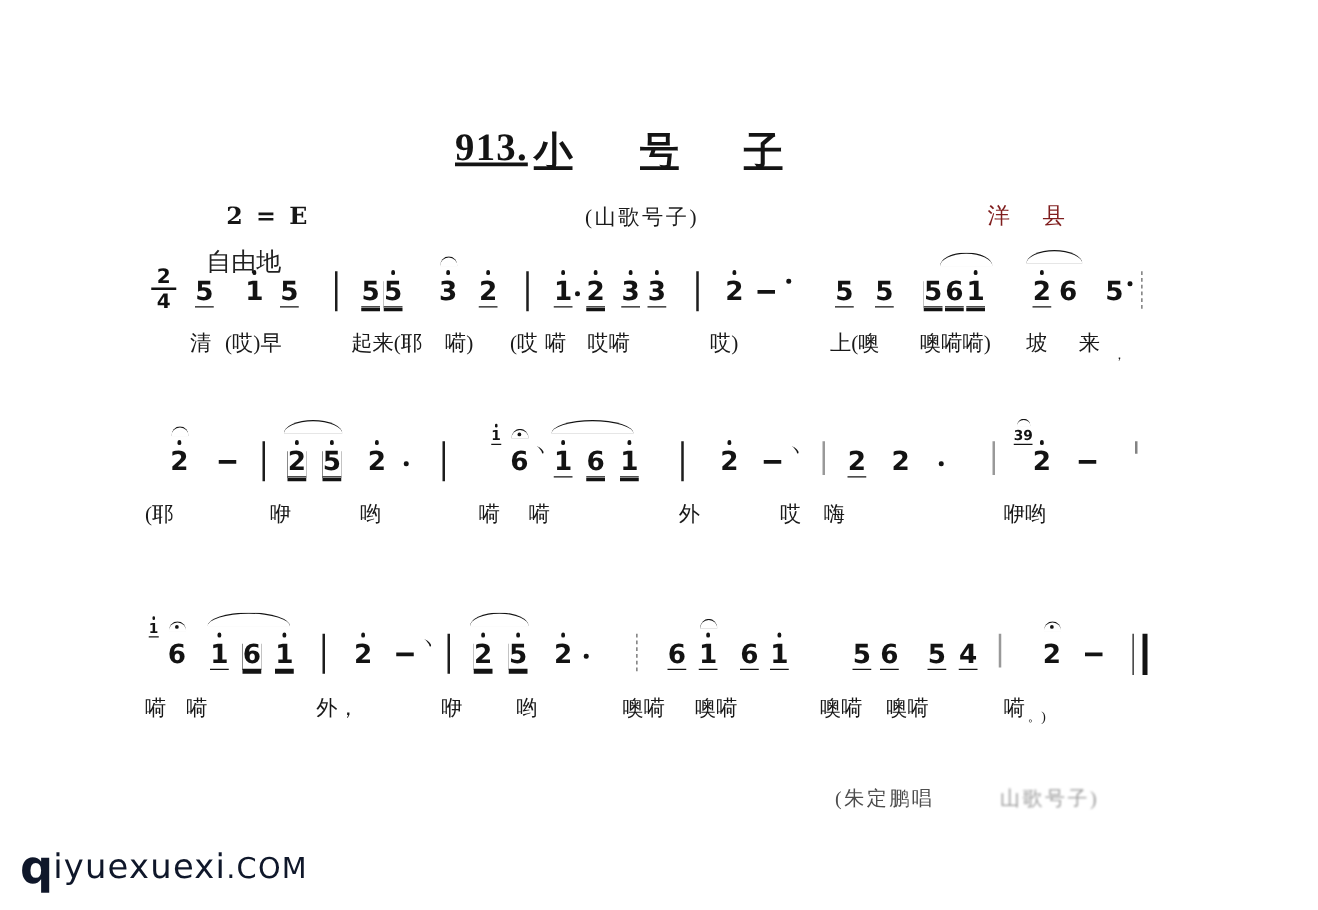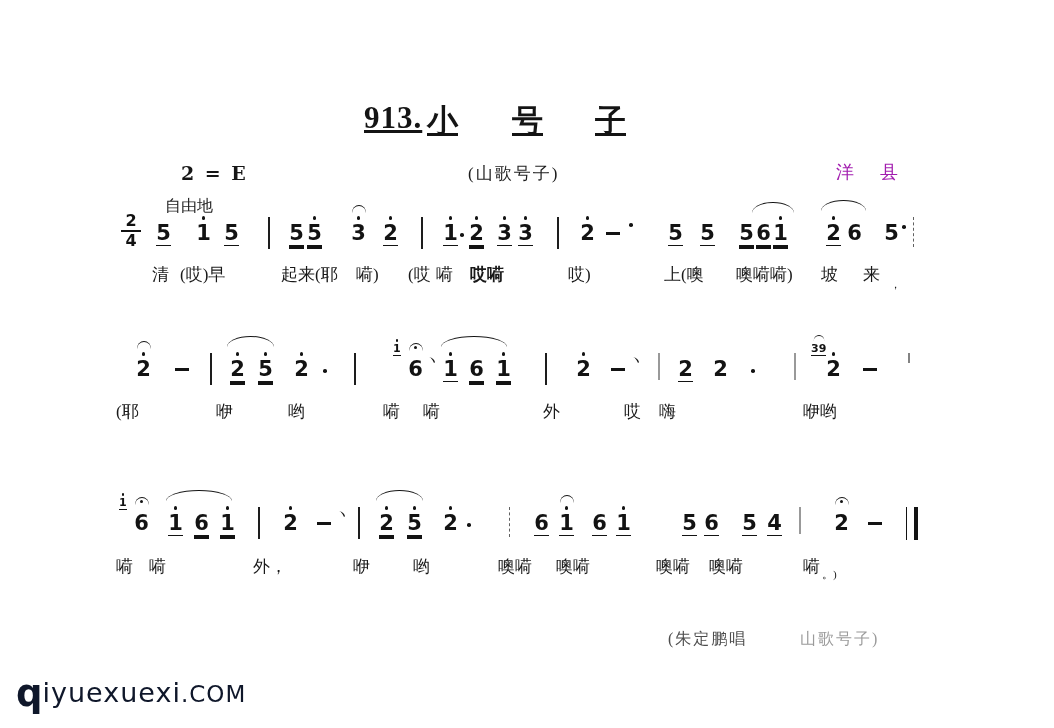--- a/index.html
+++ b/index.html
@@ -10,22 +10,22 @@
     color:#161616;
   }
   
   .title-seg{position:absolute;top:100px;font-weight:bold;font-size:31px;color:#141414;text-decoration:underline;}
   #t-num{left:364px;letter-spacing:1px;}
   #t-c1{left:427px;}
   #t-c2{left:512px;}
   #t-c3{left:595px;}
   .subtitle{position:absolute;left:468px;top:162px;font-size:17px;letter-spacing:2px;color:#1b1b1b;}
   .keysig{position:absolute;left:181px;top:162px;font-size:19px;font-weight:bold;font-family:"DejaVu Serif",serif;letter-spacing:2px;}
-  .tempo{position:absolute;left:165px;top:196px;font-size:16px;color:#222;}
-  .region{position:absolute;left:836px;top:160px;font-size:18px;color:#a21caf;letter-spacing:26px;filter:blur(.4px);white-space:nowrap;}
+  .tempo{position:absolute;left:165px;top:196px;font-size:20px;color:#222;}
+  .region{position:absolute;left:790px;top:160px;font-size:18px;color:#7f1d1d;letter-spacing:26px;filter:blur(.4px);white-space:nowrap;}
   
   #score{position:absolute;left:0;top:0;width:1054px;height:728px;}
   .timesig{position:absolute;width:22px;text-align:center;font-family:"DejaVu Sans",sans-serif;font-weight:bold;font-size:16px;line-height:16px;color:#111;}
   .timesig .tsline{height:2px;background:#111;margin:1px 1px;}
   .note{position:absolute;width:15px;text-align:center;font-family:"DejaVu Sans",sans-serif;font-weight:bold;font-size:21px;line-height:22px;color:#131313;}
   .num{display:inline-block;min-width:14px;padding-bottom:1px;}
   .ul1{border-bottom:1.7px solid #131313;}
   .ul2{border-bottom:1.7px solid #131313;box-shadow:0 3px 0 0 #131313;}
   .octdot{position:absolute;left:50%;top:-6px;width:3.6px;height:3.6px;margin-left:-1.8px;border-radius:50%;background:#131313;}
   .fermata{position:absolute;left:50%;transform:translateX(-50%);width:14px;height:7px;
@@ -102,21 +102,21 @@
     <div class="slur" style="left: 821px; top: 200px; width: 45px;"></div>
     <div class="note" style="left: 884px; top: 222px;"><span class="num">5</span></div>
     <div class="mdot" style="left: 902px; top: 225px;"></div>
     <div class="bar dashed" style="left: 913px; top: 217px;"></div>
     <div class="lyric" style="left: 152px; top: 265px;">清</div>
     <div class="lyric" style="left: 180px; top: 265px;">(哎)早</div>
     <div class="lyric" style="left: 281px; top: 265px;">起来(耶</div>
     <div class="lyric" style="left: 356px; top: 265px;">嗬)</div>
     <div class="lyric" style="left: 408px; top: 265px;">(哎</div>
     <div class="lyric" style="left: 436px; top: 265px;">嗬</div>
-    <div class="lyric" style="left: 470px; top: 265px; font-weight: bold;">哎嗬</div>
+    <div class="lyric" style="left: 470px; top: 265px;">哎嗬</div>
     <div class="lyric" style="left: 568px; top: 265px;">哎)</div>
     <div class="lyric" style="left: 664px; top: 265px;">上(噢</div>
     <div class="lyric" style="left: 736px; top: 265px;">噢嗬嗬)</div>
     <div class="lyric" style="left: 821px; top: 265px;">坡</div>
     <div class="lyric" style="left: 863px; top: 265px;">来</div>
     <div class="lyric small" style="left: 890px; top: 274px;">，</div>
     <div class="note" style="left: 136px; top: 358px;"><span class="fermata nodot" style="top: -17px;"></span><span class="octdot"></span><span class="num">2</span></div>
     <div class="dashN" style="left: 175px; top: 368px;"></div>
     <div class="bar " style="left: 210px; top: 353px;"></div>
     <div class="note" style="left: 230px; top: 358px;"><span class="octdot"></span><span class="num ul2">2</span></div>

